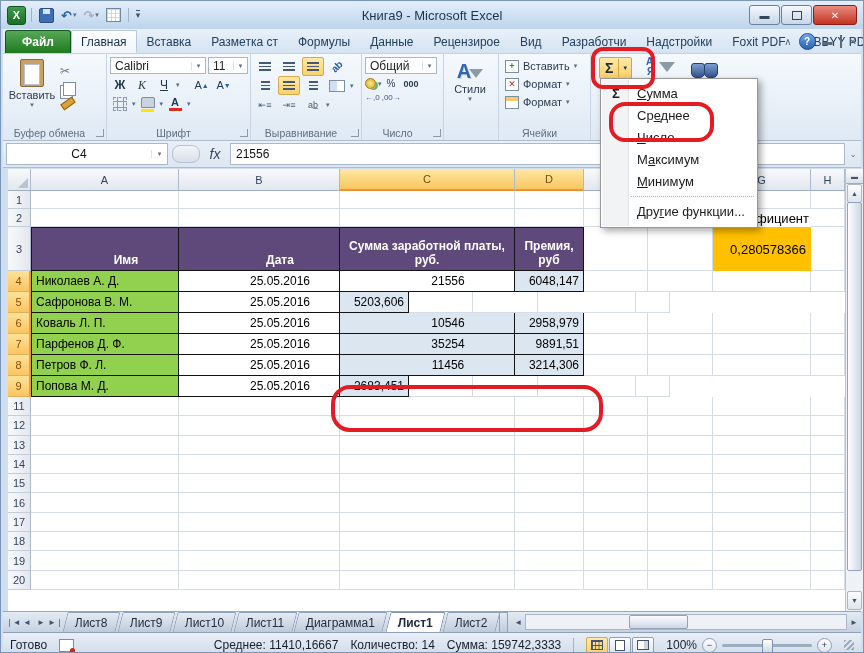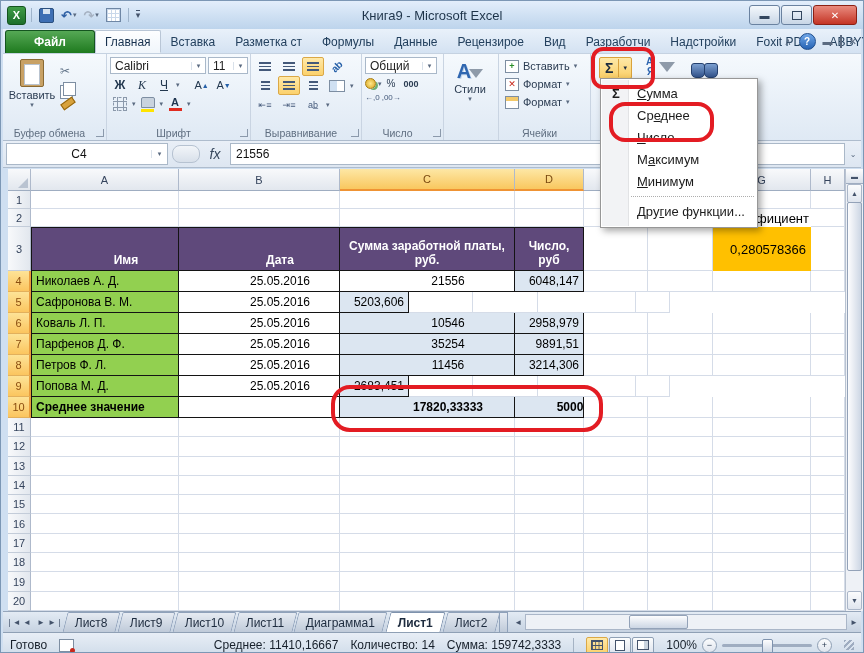--- a/index.html
+++ b/index.html
@@ -21,21 +21,21 @@
   .sheet-ico{width:13px;height:12px;background:#fff;border:1px solid #6f87a5;background-image:linear-gradient(#c9d8ea 1px,transparent 1px),linear-gradient(90deg,#c9d8ea 1px,transparent 1px);background-size:4px 4px;}
   .qat-caret{font-size:9px;color:#44536b;border-top:1px solid #44536b;line-height:9px;}
   .title{position:absolute;left:0;right:0;text-align:center;font-size:13px;color:#1d3349;}
   .winbtns{position:absolute;right:6px;top:4px;display:flex;gap:1px;z-index:2;}
   .wbtn{width:29px;height:18px;border:1px solid #6a82a0;border-radius:3px;background:linear-gradient(#f4f8fc,#c8d6e6);color:#33465e;font-size:10px;display:flex;align-items:center;justify-content:center;}
   .wbtn.close{background:linear-gradient(#e98b7f,#c43425);border-color:#8c2014;color:#fff;width:42px;font-weight:bold;}
   .wbtn .box{width:8px;height:7px;border:1px solid #33465e;}
 
   
   .tabrow{position:absolute;left:2px;right:2px;top:28px;height:24px;background:linear-gradient(#e9f1fa,#d4e2f2);display:flex;align-items:flex-end;font-size:12px;color:#23405e;}
-  .ftab{height:22px;display:flex;align-items:center;padding:0 28px;background:linear-gradient(#55a855,#1e7a1e);color:#fff;border:1px solid #14541f;border-bottom:none;border-radius:3px 3px 0 0;margin-left:2px;font-weight:bold;}
+  .ftab{height:22px;display:flex;align-items:center;padding:0 16px;background:linear-gradient(#55a855,#1e7a1e);color:#fff;border:1px solid #14541f;border-bottom:none;border-radius:3px 3px 0 0;margin-left:2px;font-weight:bold;}
   .rtab{height:21px;display:flex;align-items:center;padding:0 9px;border:1px solid transparent;white-space:nowrap;}
   .rtab.active{background:linear-gradient(#fdfeff,#f1f6fb);border-color:#b9c6d6;border-bottom-color:#f1f6fb;border-radius:2px 2px 0 0;color:#17314e;}
   .tabicons{position:absolute;right:4px;top:4px;display:flex;align-items:center;gap:7px;color:#5a6a80;font-size:10px;}
   .helpdot{width:15px;height:15px;border-radius:50%;background:linear-gradient(#6fa7e8,#2763b4);color:#fff;font-size:10px;font-weight:bold;display:flex;align-items:center;justify-content:center;border:1px solid #1d4c8c;}
   .dicon .box2{width:8px;height:7px;border:1px solid #5a6a80;box-shadow:-2px 2px 0 -1px #5a6a80;}
 
   
   .ribbon{position:absolute;left:2px;right:2px;top:52px;height:88px;background:linear-gradient(#f5f9fd,#dfe9f4);border-top:1px solid #c5d2e1;border-bottom:1px solid #aebccd;display:flex;box-sizing:border-box;}
   .grp{position:relative;border-right:1px solid #c9d4e2;box-sizing:border-box;padding:3px 2px 14px 3px;}
   .glabel{position:absolute;bottom:1px;left:0;right:10px;text-align:center;font-size:10.5px;color:#5f6e80;white-space:nowrap;}
@@ -461,21 +461,21 @@
           <div class="gc wf"></div>
         <div class="gc wg coef-label">Коэффициент</div>
         <div class="gc wh"></div>
       </div>
 
       <div class="grow h44">
         <div class="rh">3</div>
         <div class="tc thc bl wa">Имя</div>
         <div class="tc thc wb">Дата</div>
         <div class="tc thc wc" style="padding:0 6px 2px;">Сумма заработной платы, руб.</div>
-        <div class="tc thc wd" style="padding:0 4px 2px;">Число, руб</div>
+        <div class="tc thc wd" style="padding:0 4px 2px;">Премия, руб</div>
         <div class="gc we"></div>
           <div class="gc wf"></div>
         <div class="gc wg coef-cell">0,280578366</div>
         <div class="gc wh"></div>
       </div>
 
       <div class="grow h21">
         <div class="rh sel">4</div>
         <div class="tc namec bl wa">Николаев А. Д.</div>
         <div class="tc datec wb">25.05.2016</div>
@@ -538,31 +538,20 @@
         <div class="rh sel">9</div>
         <div class="tc namec bl wa">Попова М. Д.</div>
         <div class="tc datec wb">25.05.2016</div>
         <div class="tc bonc wd">2683,451</div>
         <div class="gc we"></div>
           <div class="gc wf"></div>
           <div class="gc wg"></div>
           <div class="gc wh"></div>
       </div>
 
-      <div class="grow h21">
-        <div class="rh sel">10</div>
-        <div class="tc namec bl footb wa">Среднее значение</div>
-        <div class="tc datec wb"></div>
-        <div class="tc salc footb wc">17820,33333</div>
-        <div class="tc bonc footb footcenter wd">5000</div>
-        <div class="gc we"></div>
-          <div class="gc wf"></div>
-          <div class="gc wg"></div>
-          <div class="gc wh"></div>
-      </div>
 
     <div class="grow h19">
           <div class="rh">11</div>
           <div class="gc wa"></div>
           <div class="gc wb"></div>
           <div class="gc wc"></div>
           <div class="gc wd"></div>
           <div class="gc we"></div>
           <div class="gc wf"></div>
           <div class="gc wg"></div>

